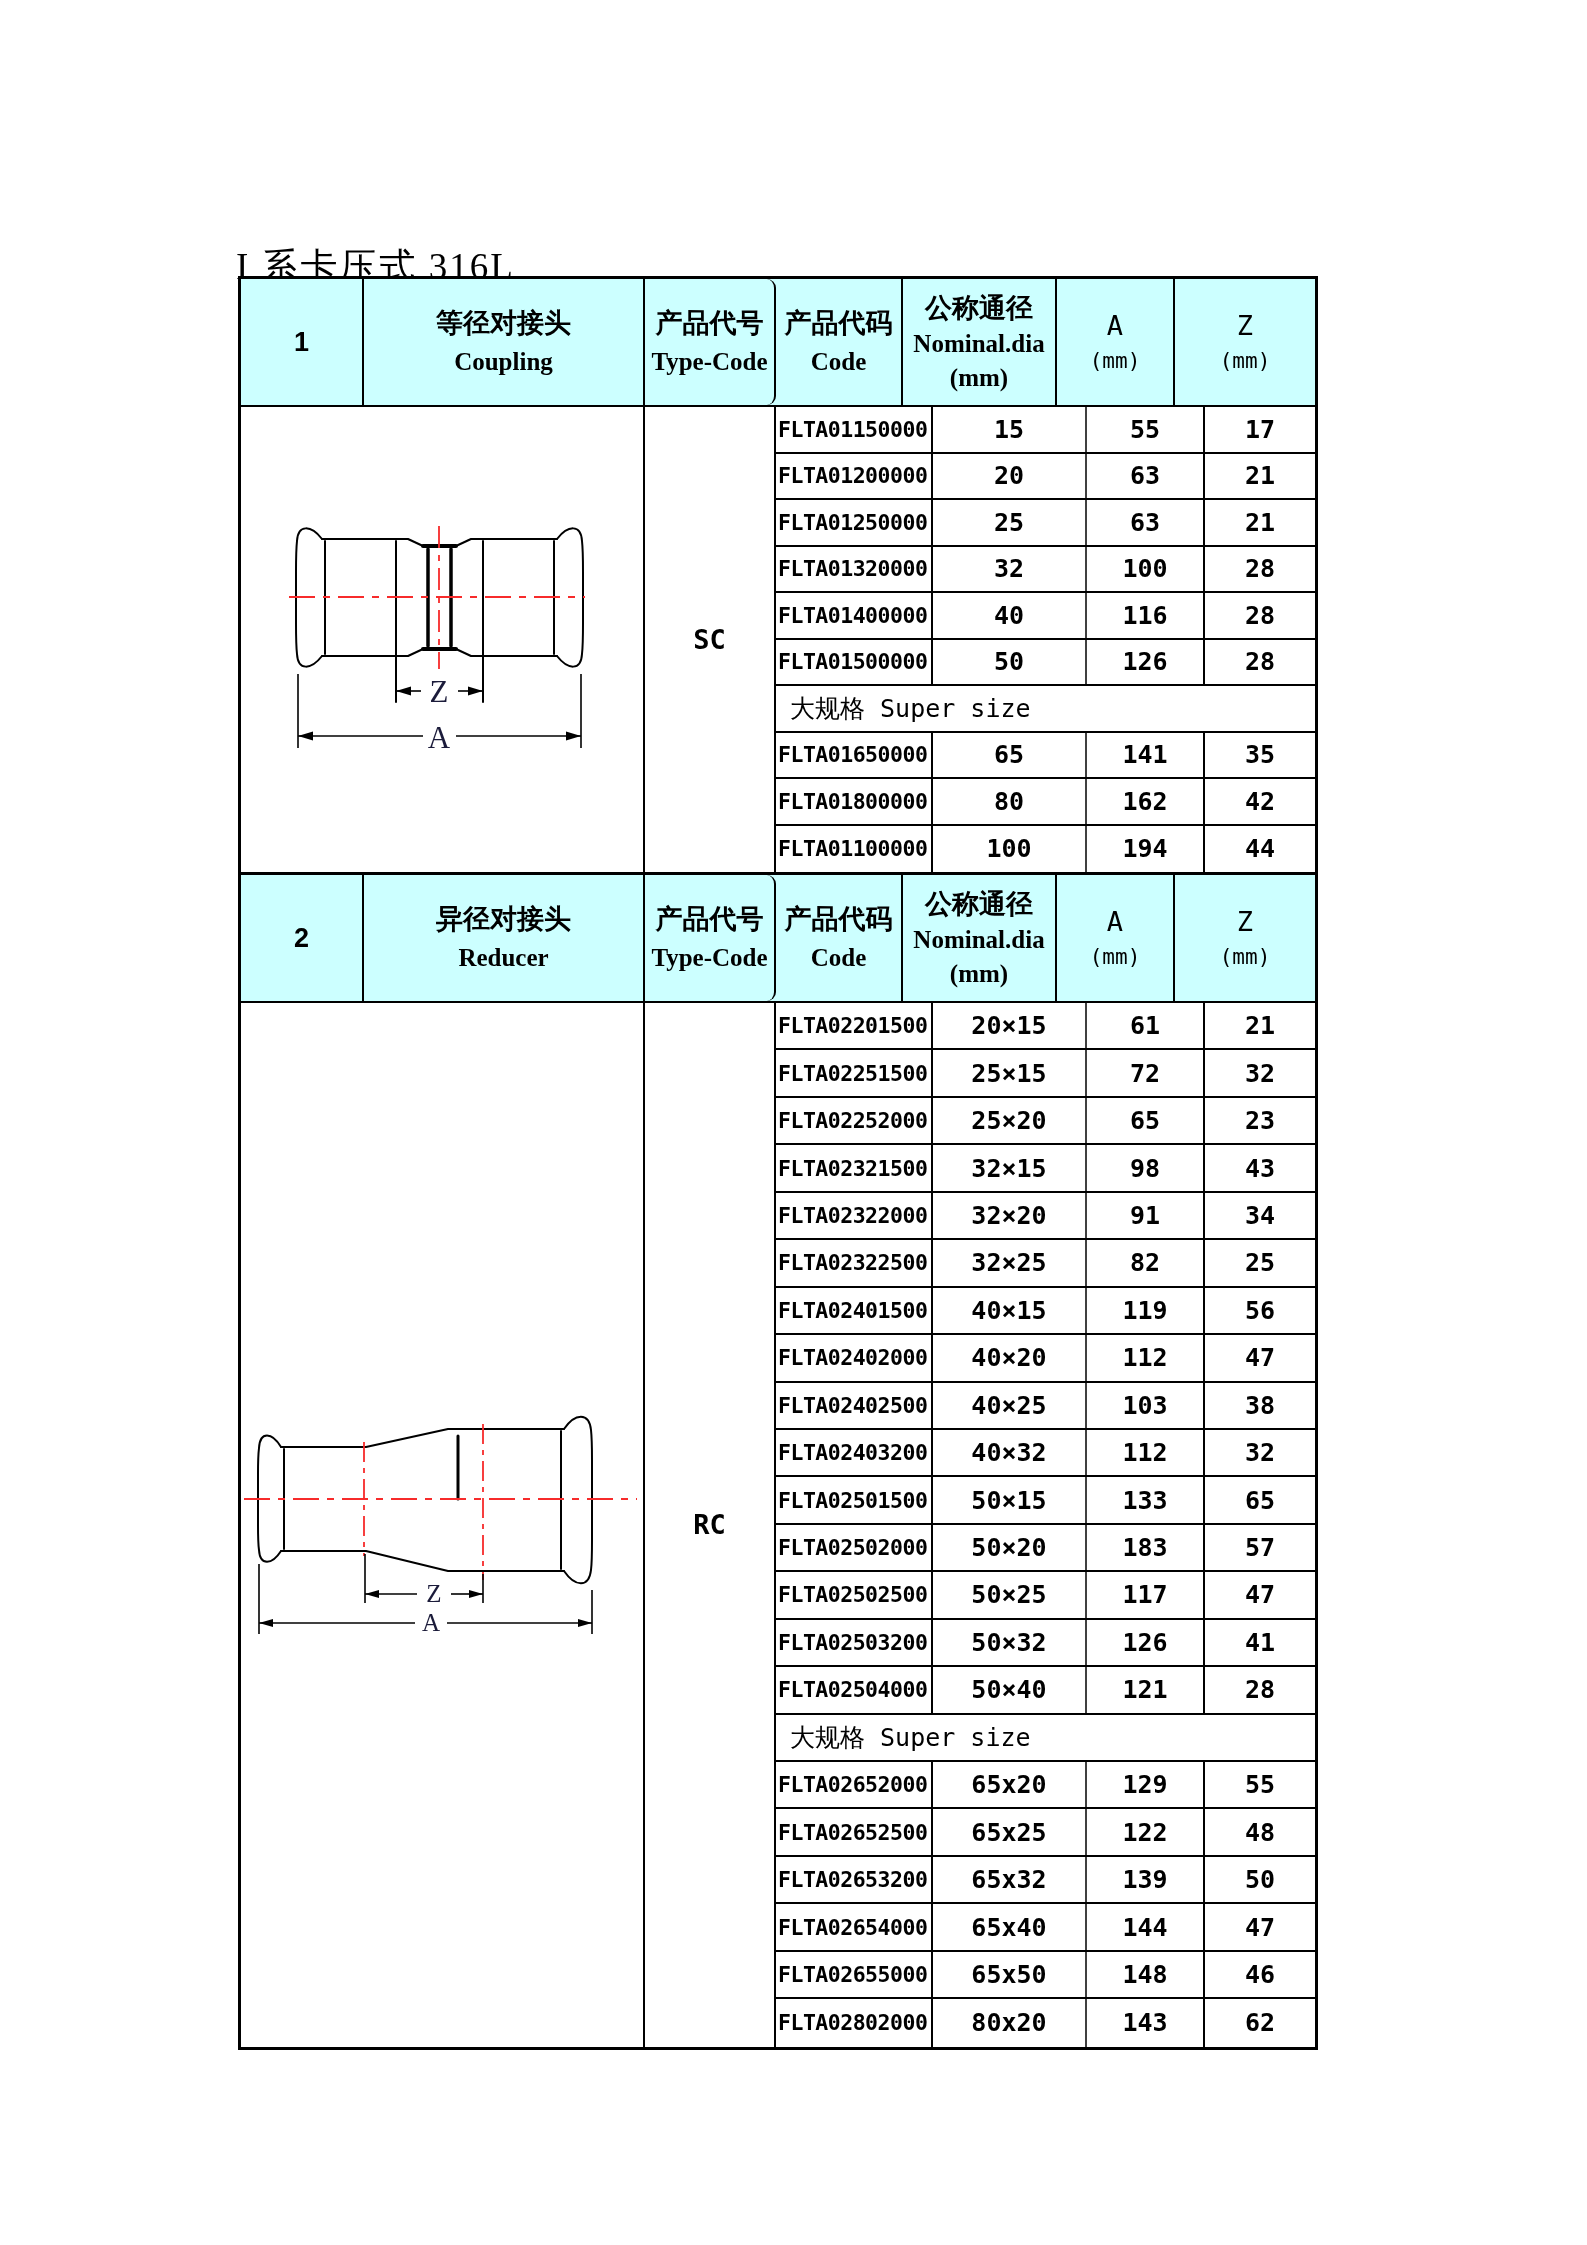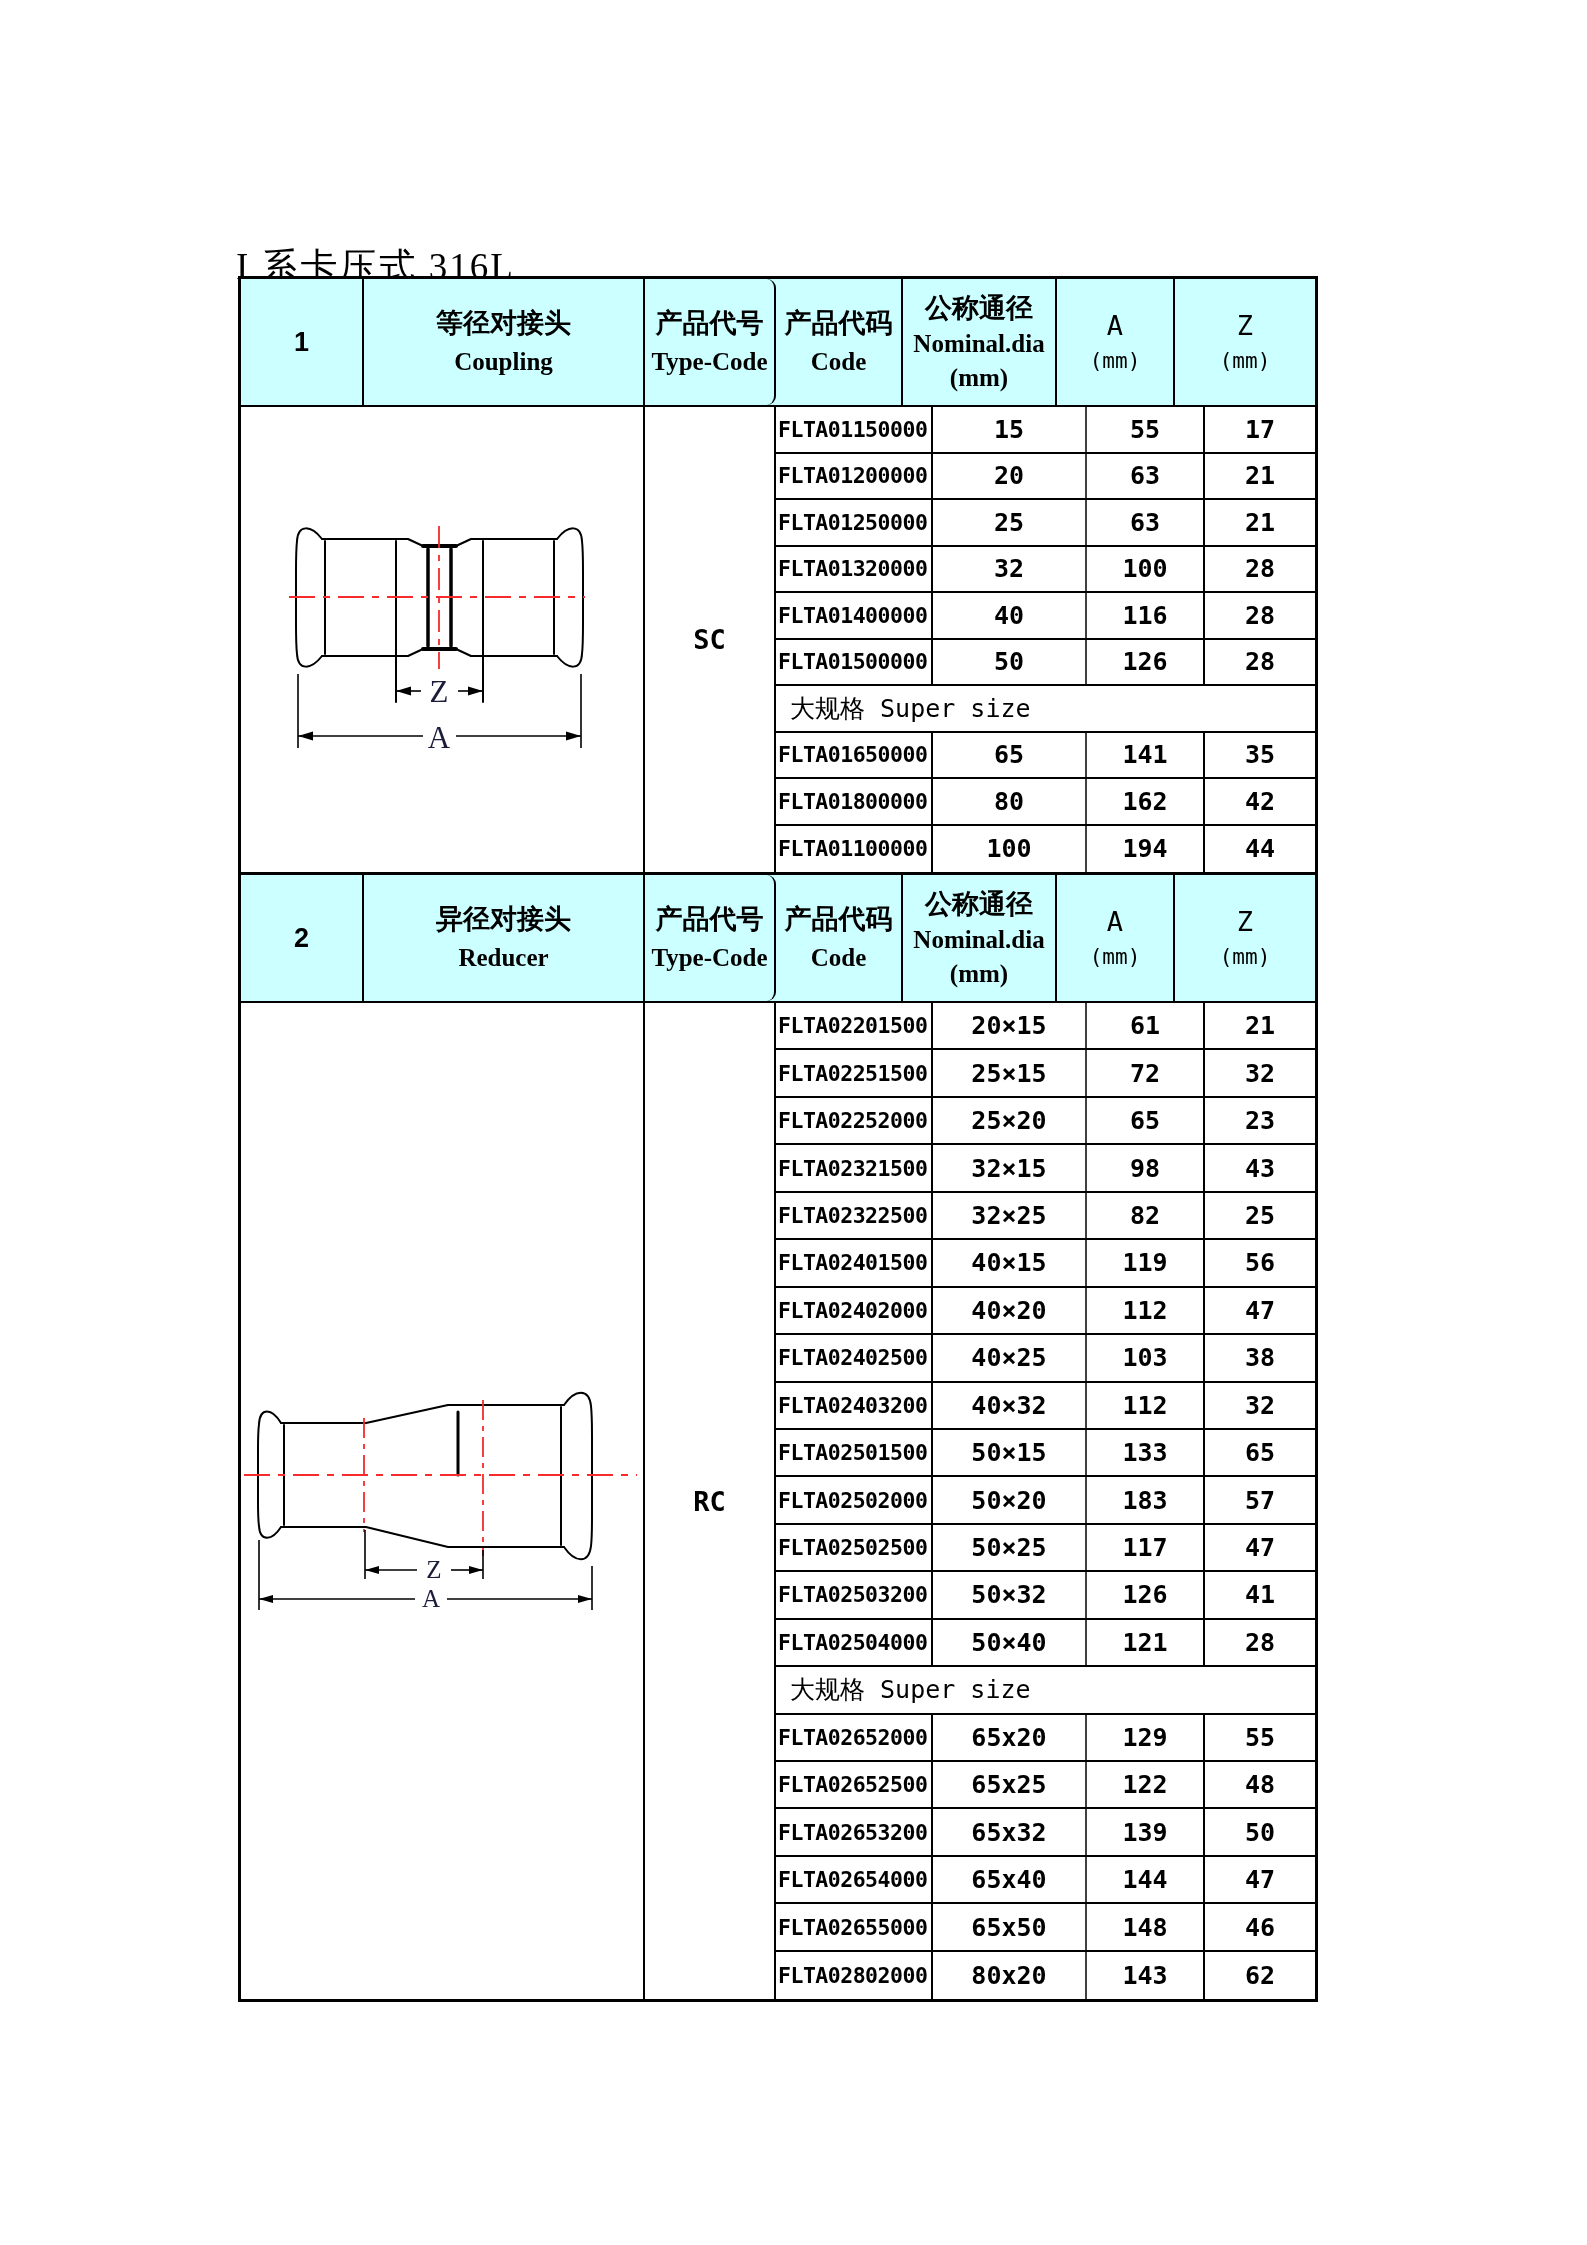--- a/index.html
+++ b/index.html
@@ -316,20 +316,26 @@
                 <div class="dcell c-z">23</div>
               </div>
 
               <div class="drow">
                 <div class="dcell c-code">FLTA02321500</div>
                 <div class="dcell c-dn">32×15</div>
                 <div class="dcell c-a">98</div>
                 <div class="dcell c-z">43</div>
               </div>
 
+              <div class="drow">
+                <div class="dcell c-code">FLTA02322000</div>
+                <div class="dcell c-dn">32×20</div>
+                <div class="dcell c-a">91</div>
+                <div class="dcell c-z">34</div>
+              </div>
 
               <div class="drow">
                 <div class="dcell c-code">FLTA02322500</div>
                 <div class="dcell c-dn">32×25</div>
                 <div class="dcell c-a">82</div>
                 <div class="dcell c-z">25</div>
               </div>
 
               <div class="drow">
                 <div class="dcell c-code">FLTA02401500</div>

